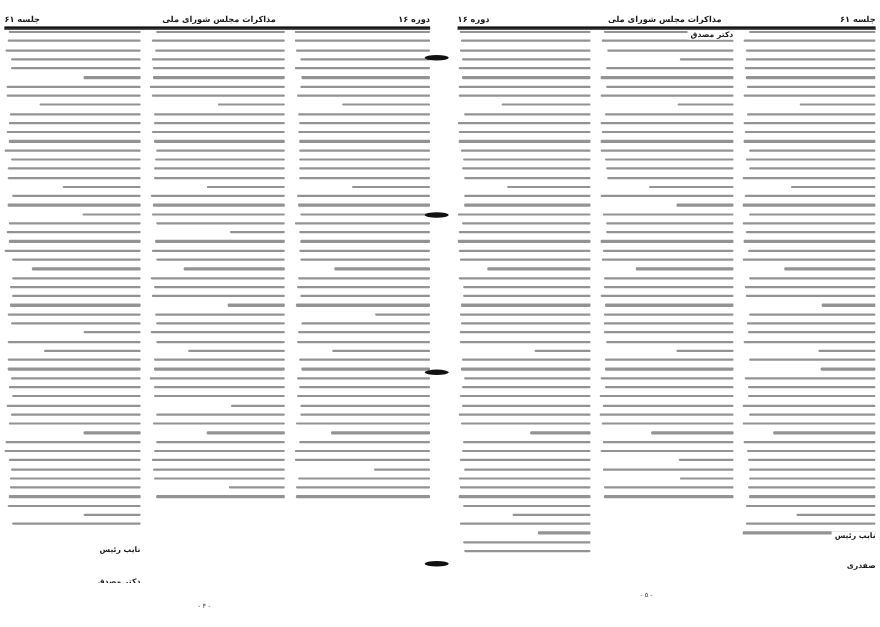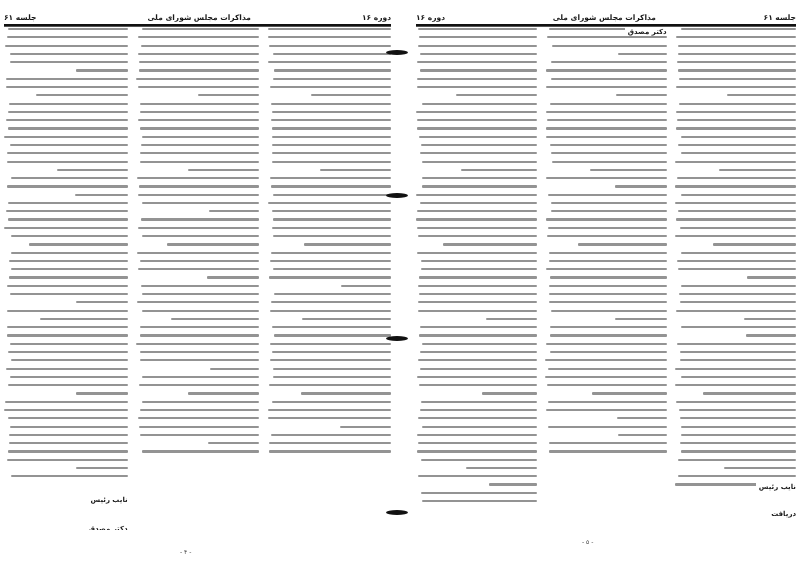--- a/index.html
+++ b/index.html
@@ -306,21 +306,21 @@
           <div class="line" style="width: 94.7767%; margin-left: auto;"></div>
           <div class="line" style="width: 95.8101%; margin-left: auto;"></div>
           <div class="line" style="width: 95.0827%; margin-left: auto;"></div>
           <div class="line" style="width: 97.1315%; margin-left: auto;"></div>
           <div class="line" style="width: 59.5864%; margin-left: auto;"></div>
           <div class="line" style="width: 97.2614%; margin-left: auto;"></div>
           <div class="line" style="width: 99.9723%; margin-left: auto;"></div>
         </div>
       <div class="text-overlay">چند سال کشور از دریافت حق قانونی خود محروم بوده و اداره وستور مجلسه رابه های آنها را بدون پرداخت اضافه</div>
       <div class="speaker" style="top:455px">نایب رئیس</div>
-      <div class="speaker" style="top:482px">دریافت</div>
+      <div class="speaker" style="top:482px">صفدری</div>
 
     </div>
     <div class="col" id="rc1">
       <div class="lines">
           <div class="line" style="width: 96.593%; margin-left: auto;"></div>
           <div class="line" style="width: 98.3208%; margin-left: auto;"></div>
           <div class="line" style="width: 94.6211%; margin-left: auto;"></div>
           <div class="line" style="width: 40.2066%; margin-left: auto;"></div>
           <div class="line" style="width: 95.5319%; margin-left: auto;"></div>
           <div class="line" style="width: 99.8832%; margin-left: auto;"></div>

